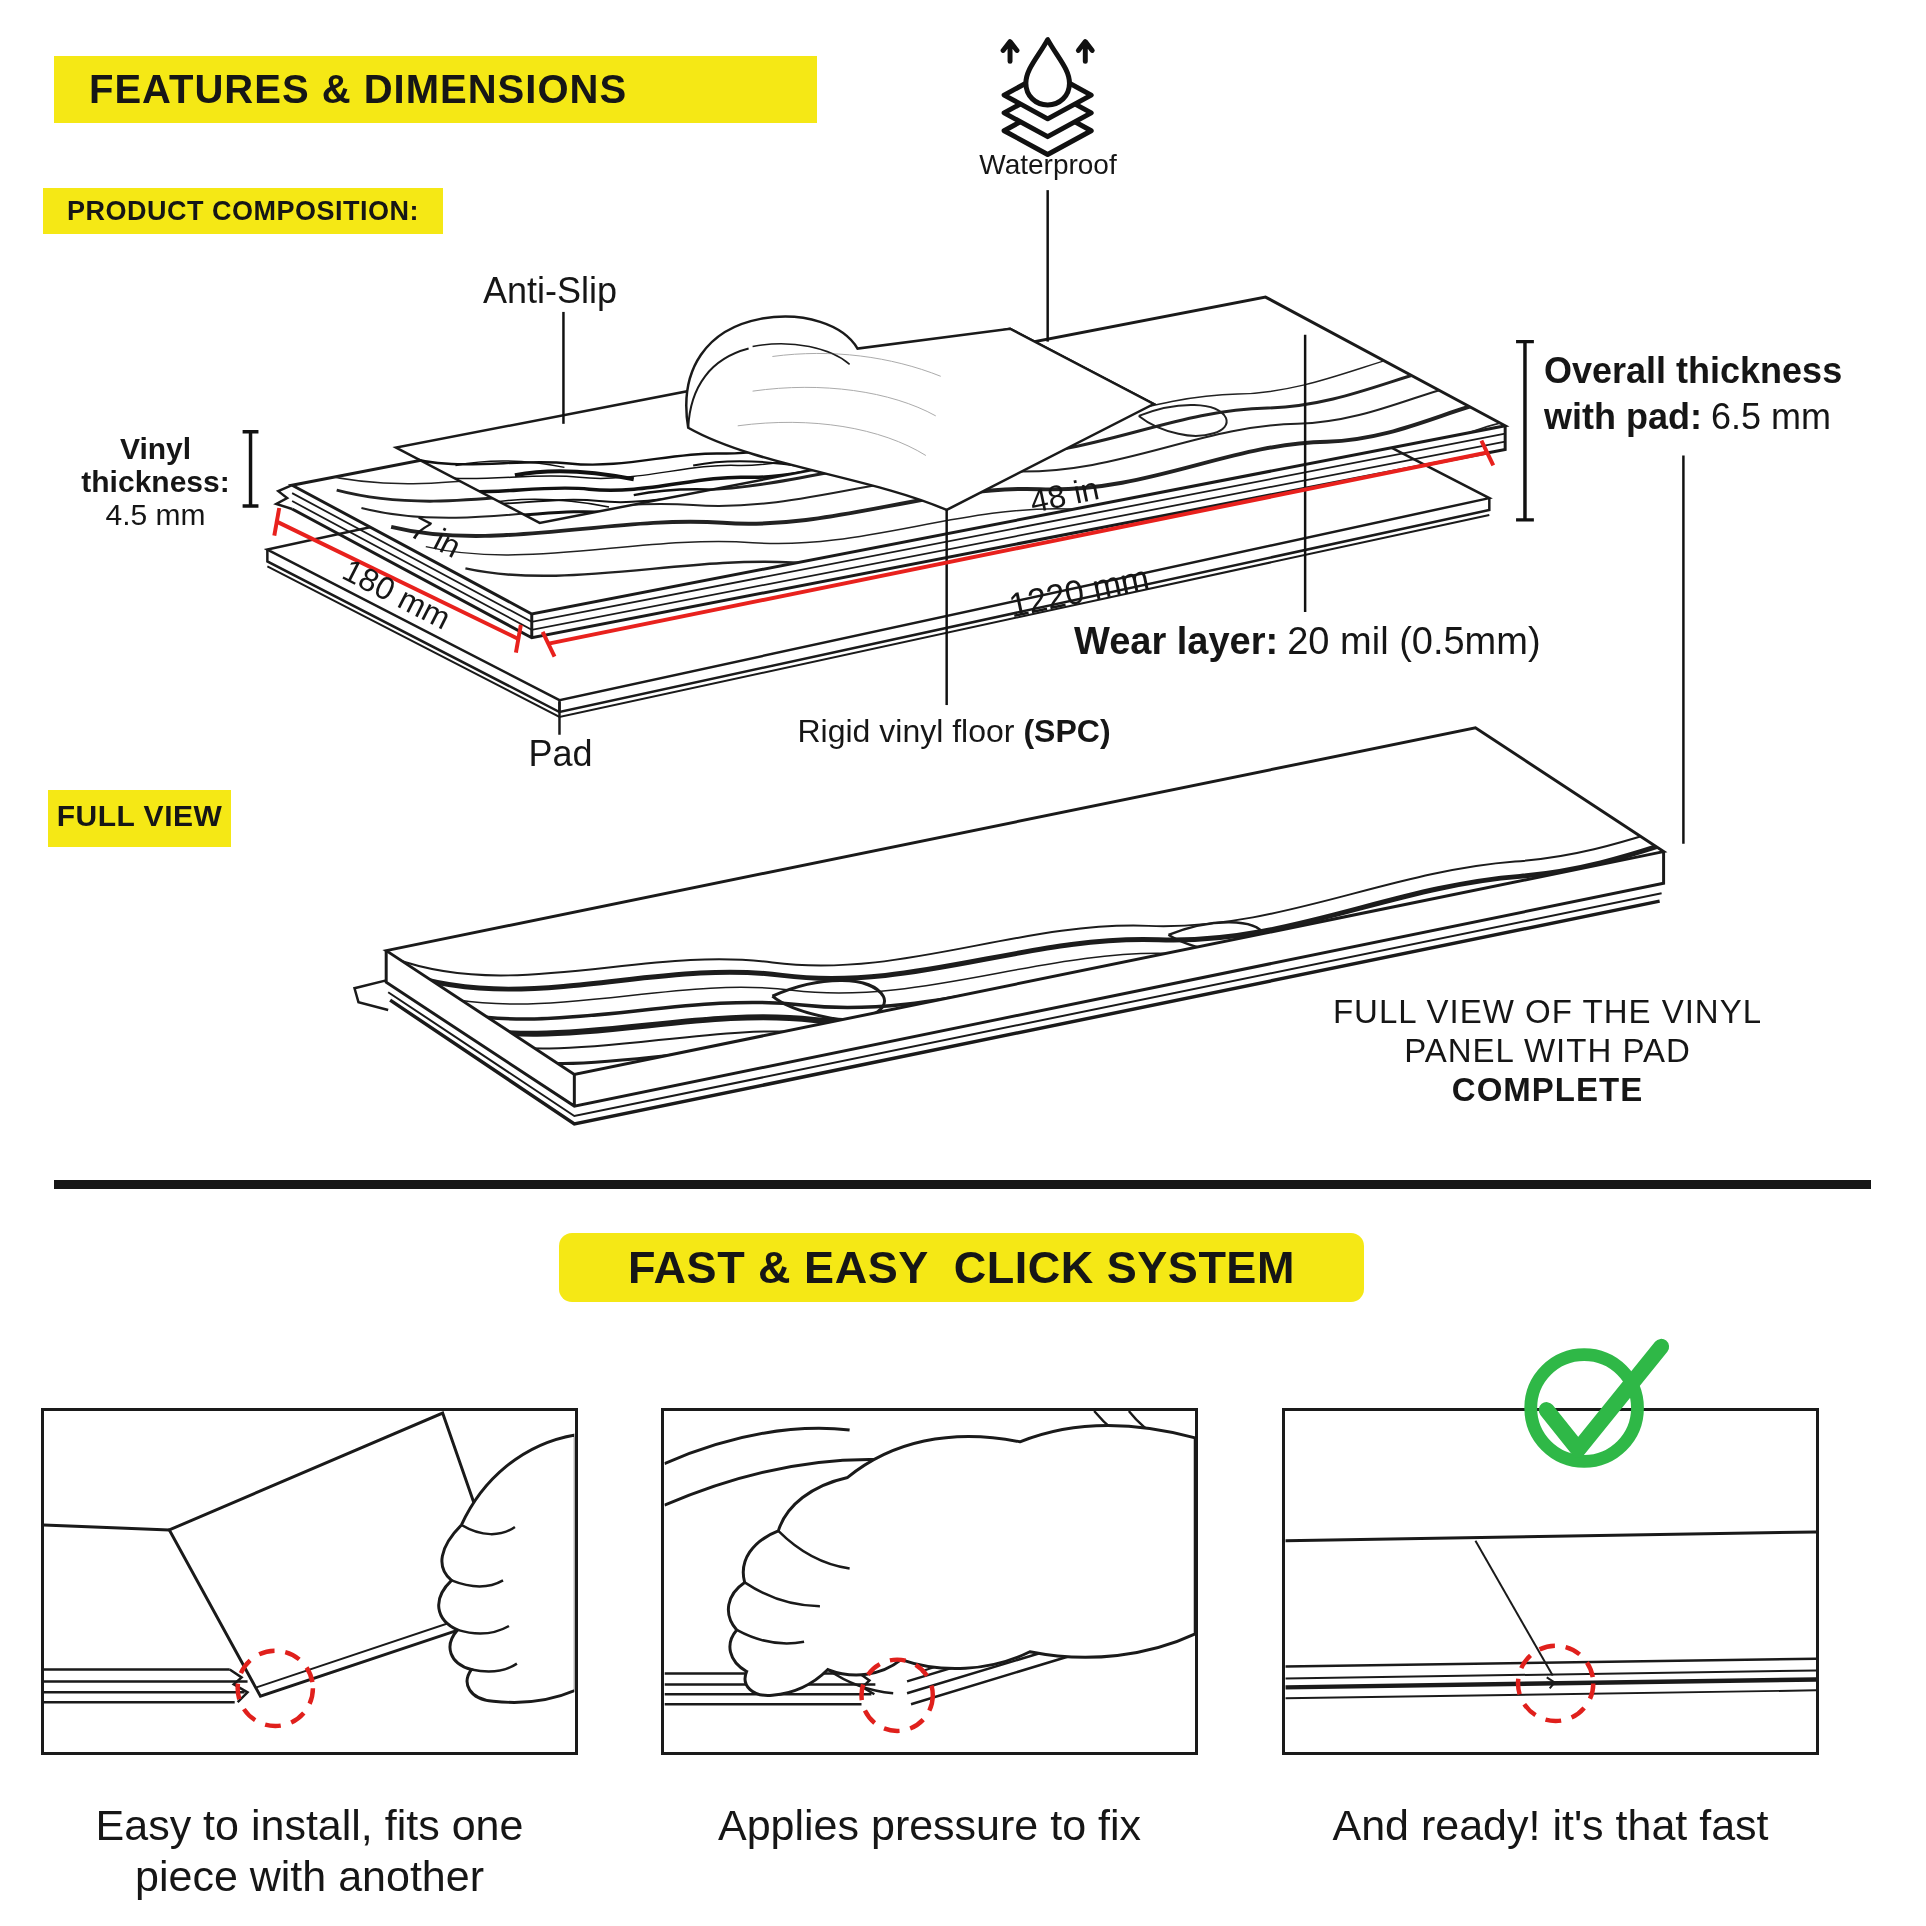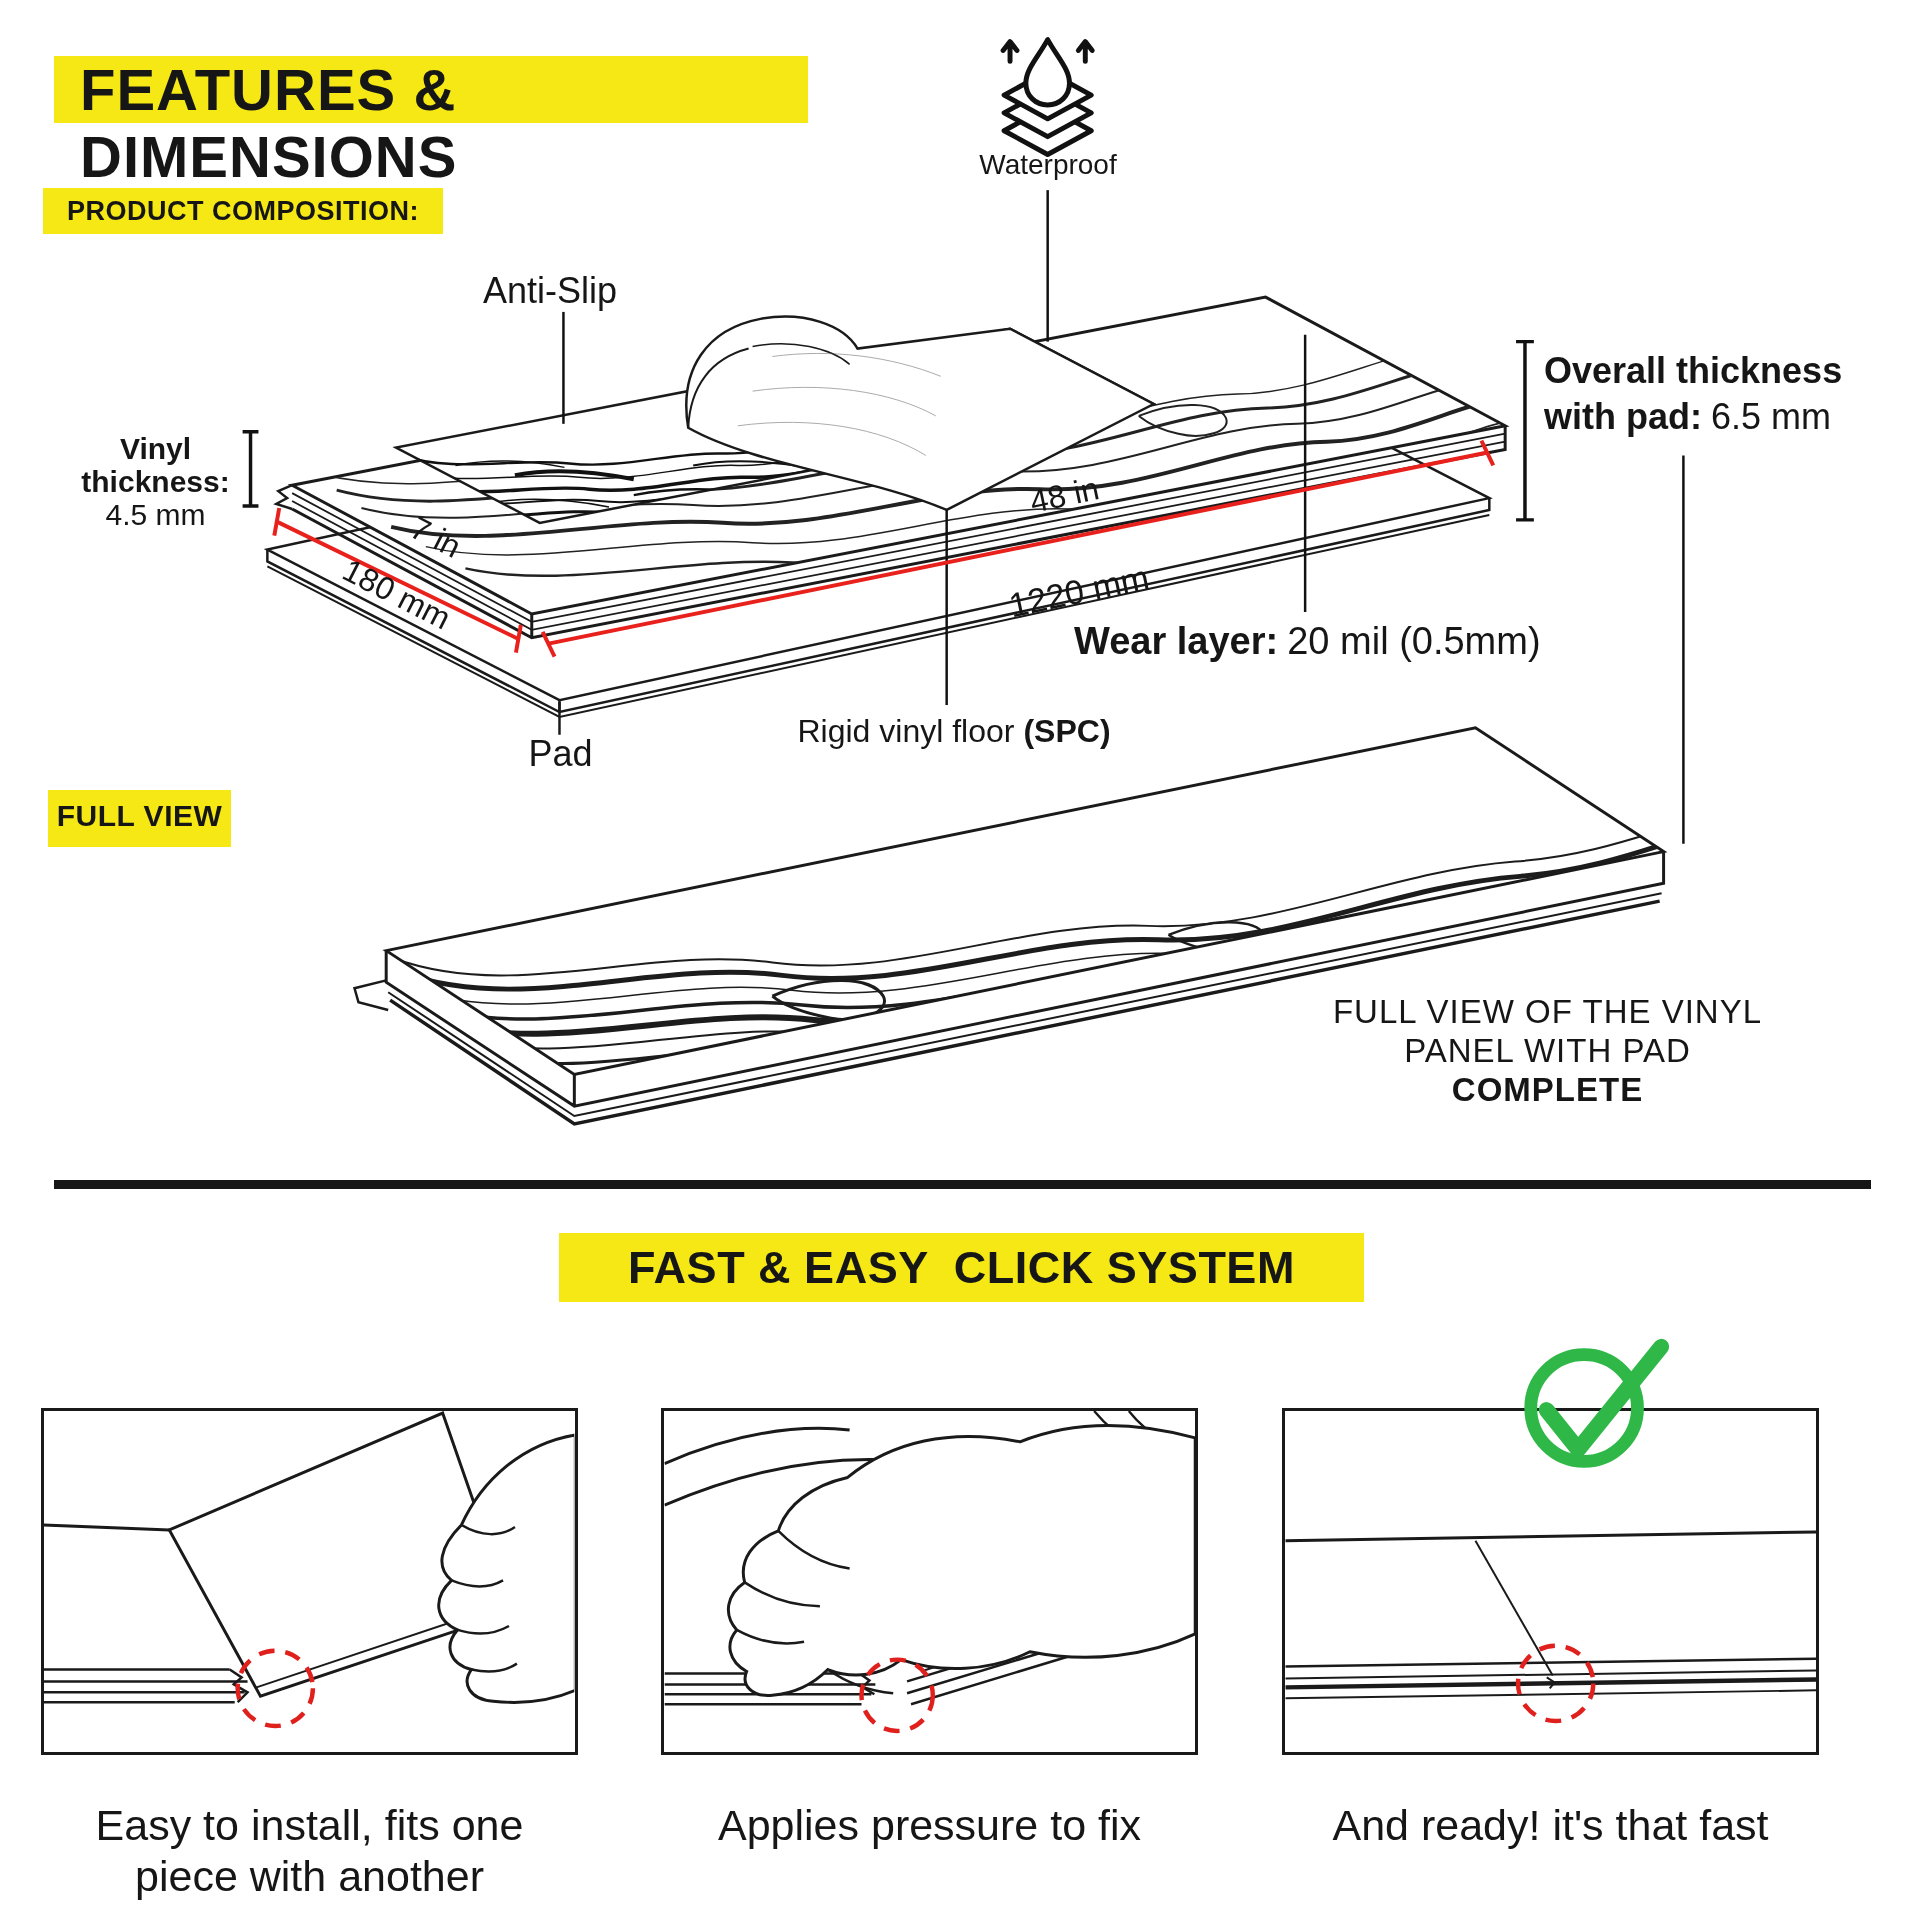--- a/index.html
+++ b/index.html
@@ -4,41 +4,41 @@
 <style>
   html,body{margin:0;padding:0;background:#fff;}
   #page{position:relative;width:1927px;height:1927px;background:#fff;overflow:hidden;
         font-family:"Liberation Sans",sans-serif;color:#161616;}
   .abs{position:absolute;}
   svg{position:absolute;left:0;top:0;}
   .yellow{background:#F5E815;}
   .ctr{text-align:center;}
   .b{font-weight:bold;}
   .title-box{left:54px;top:56px;width:728px;height:67px;line-height:67px;
-             font-size:58px;font-weight:bold;letter-spacing:1px;padding-left:26px;}
+             font-size:40px;font-weight:bold;letter-spacing:1px;padding-left:35px;}
   .pc-box{left:43px;top:188px;height:46px;line-height:46px;font-size:27px;
           font-weight:bold;letter-spacing:0.5px;padding:0 24px;white-space:nowrap;}
   .waterproof-lbl{left:941px;top:149px;width:214px;font-size:28px;}
   .antislip-lbl{left:451px;top:270px;width:198px;font-size:36px;}
   .vinylth{left:59px;top:432px;width:193px;font-size:30px;line-height:33px;}
   .rot{white-space:nowrap;font-size:32px;}
   .dim7{left:396px;top:519px;width:79px;transform:rotate(27deg);}
   .dim180{left:327px;top:576px;width:139px;transform:rotate(27deg);}
   .dim48{left:1010px;top:477px;width:109px;transform:rotate(-12deg);}
   .dim1220{left:1000px;top:572px;width:158px;transform:rotate(-12deg);font-size:34px;}
   .overall{left:1544px;top:348px;font-size:36px;line-height:46px;white-space:nowrap;}
   .wear{left:1074px;top:620px;font-size:38px;white-space:nowrap;}
   .rigid{left:731px;top:713px;width:446px;font-size:32px;}
   .pad-lbl{left:513px;top:733px;width:95px;font-size:36px;}
   .fv-box{left:48px;top:790px;width:183px;height:57px;line-height:51px;
           font-size:30px;font-weight:bold;letter-spacing:0.5px;}
   .fv-cap{left:1317px;top:992px;width:461px;font-size:33px;line-height:39px;letter-spacing:1px;}
   .divider{left:54px;top:1180px;width:1817px;height:9px;background:#161616;}
   .fast-box{left:559px;top:1233px;width:805px;height:69px;line-height:69px;
-            font-size:45px;font-weight:bold;white-space:pre;letter-spacing:0.5px;}
+            font-size:45px;font-weight:bold;white-space:pre;letter-spacing:0.5px;border-radius:13px;}
   .panel{border:3px solid #1a1a1a;width:537px;height:347px;top:1408px;box-sizing:border-box;}
   .p1{left:41px;} .p2{left:661px;} .p3{left:1282px;}
   .cap{top:1800px;width:537px;font-size:43px;line-height:51px;}
   .c1{left:41px;} .c2{left:661px;} .c3{left:1282px;}
   .sp{margin-right:9px;}
 </style>
 </head>
 <body>
 
 <div id="page">

